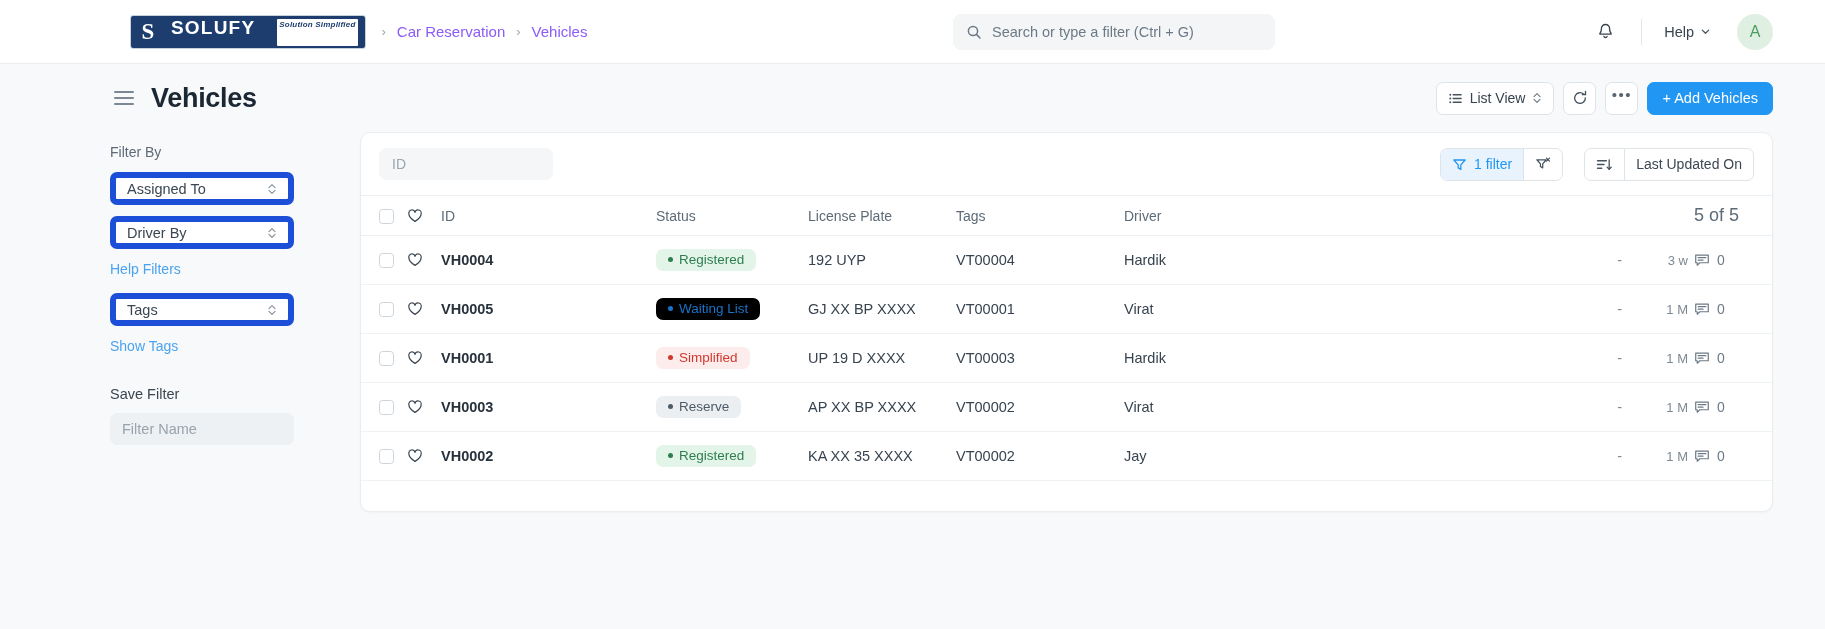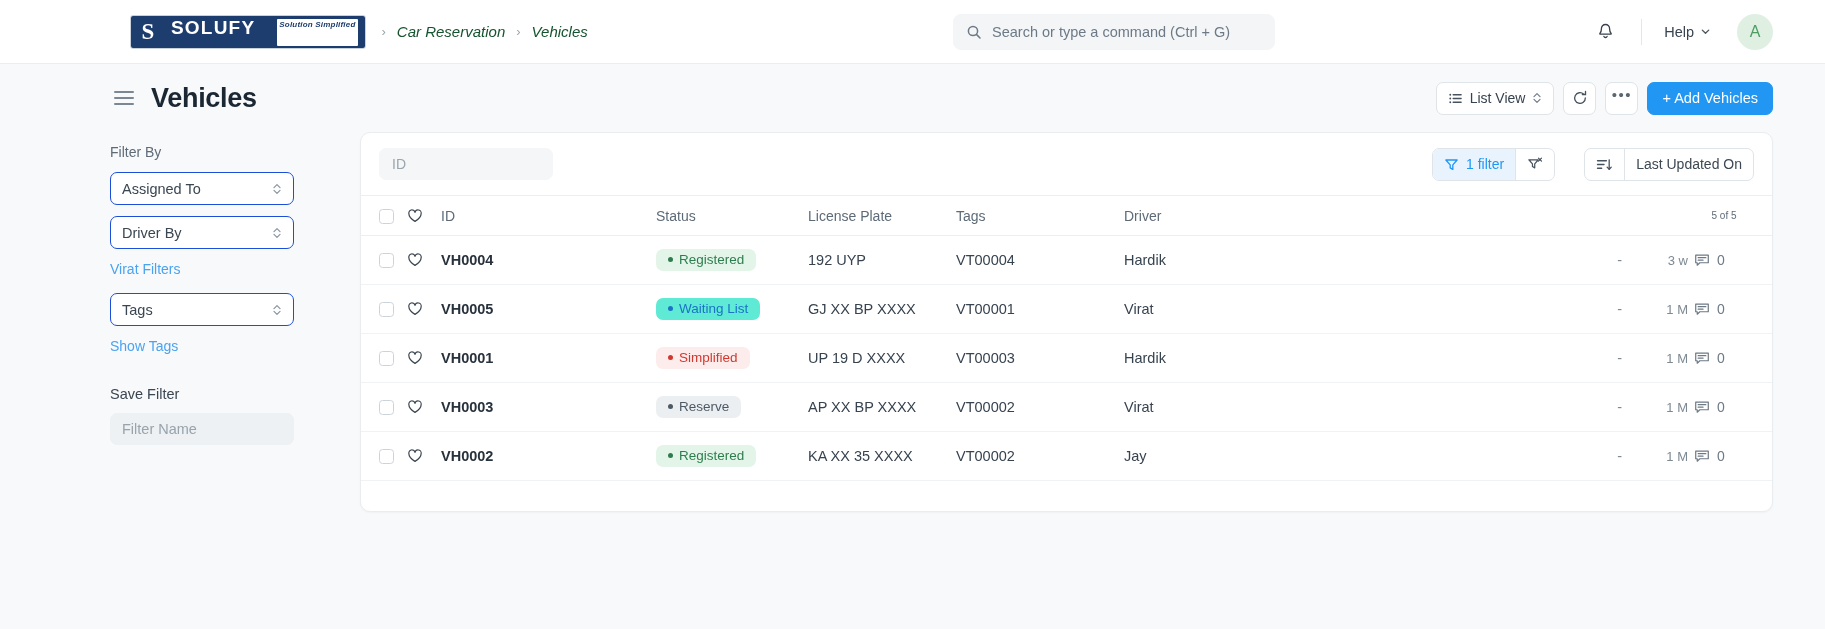--- a/index.html
+++ b/index.html
@@ -54,21 +54,21 @@
     letter-spacing: .2px; text-align: center;
     padding: 1px 2px; border-radius: 1px; margin-left: 22px;
   }
 
   .crumbs {
     display: flex; align-items: center;
     margin-left: 16px; gap: 11px;
     font-size: 15px; color: #4c5a67;
   }
   .crumb-sep { color: #9aa6b2; font-size: 13px; }
-  .crumb { color: #14532d; font-style: italic; }
+  .crumb { color: #8b5cf6; }
 
   .search-box {
     position: absolute;
     left: 953px; top: 14px;
     width: 322px; height: 36px;
     background: #f3f5f6;
     border: 1px solid #f3f5f6;
     border-radius: 8px;
     display: flex; align-items: center;
     padding: 0 12px; gap: 10px;
@@ -129,21 +129,21 @@
   .dots { letter-spacing: 1.5px; font-size: 15px; color: #5a6671; line-height: 0; padding-bottom: 6px;}
 
   
   .body-wrap { display: flex; padding: 0 52px 0 110px; gap: 0; }
   .sidebar { width: 230px; flex: 0 0 230px; padding-top: 12px; }
   .side-label {
     font-size: 14px; color: #5e6b77; margin-bottom: 12px;
   }
   .select {
     width: 184px; height: 33px;
-    background: #fff; border: 1px solid #1d4ed8; border-radius: 7px;
+    background: #fff; border: 6px solid #1d4ed8; border-radius: 7px;
     display: flex; align-items: center; padding: 0 11px;
     font-size: 14.5px; color: #3a4651; margin-bottom: 11px;
     position: relative; cursor: pointer;
   }
   .select .chev { margin-left: auto; color: #8d98a3; font-size: 10px; line-height: 1; display:flex; flex-direction:column; gap:1px;}
   .link { font-size: 14px; color: #4aa3f0; cursor: pointer; display: inline-block; margin-bottom: 16px; }
   .save-label { font-size: 14.5px; color: #3a4651; margin: 16px 0 11px; }
   .filter-name {
     width: 184px; height: 32px; background: #eef1f3; border: 1px solid #eef1f3;
     border-radius: 7px; padding: 0 11px; font-size: 14.5px; color: #98a3ad;
@@ -164,21 +164,21 @@
   .card-toolbar {
     height: 62px; display: flex; align-items: center;
     padding: 0 18px;
   }
   .id-input {
     width: 174px; height: 32px; background: #f4f6f7;
     border: 1px solid #f4f6f7; border-radius: 7px;
     display: flex; align-items: center; padding: 0 12px;
     font-size: 14px; color: #9aa5af; cursor: text;
   }
-  .tb-right { margin-left: auto; display: flex; align-items: center; gap: 29px; }
+  .tb-right { margin-left: auto; display: flex; align-items: center; gap: 21px; }
   .seg {
     display: flex; align-items: center;
     border: 1px solid #dfe4e8; border-radius: 7px; overflow: hidden; height: 33px;
   }
   .seg-item {
     display: flex; align-items: center; gap: 7px;
     padding: 0 11px; height: 100%; font-size: 14px; color: #3c4853; cursor: pointer;
   }
   .seg-item.active { background: #e8f3fe; color: #2196f3; }
   .seg-div { width: 1px; height: 100%; background: #dfe4e8; }
@@ -203,21 +203,21 @@
   .col-heart { width: 34px; }
   .col-id { width: 215px; }
   .col-status { width: 152px; }
   .col-plate { width: 148px; }
   .col-tags { width: 168px; }
   .col-driver { }
   .col-dash { width: 40px; text-align: right; }
   .col-age { width: 72px; text-align: right; padding-right: 6px !important; }
   .col-cmt { width: 78px; }
   .id-cell { font-weight: 700; font-size: 14.5px; color: #28323c; }
-  .count { color: #5d6b78; font-size: 10px; text-align: center; padding-right: 18px !important; }
+  .count { color: #5d6b78; font-size: 18px; text-align: left; padding-right: 18px !important; }
   .badge {
     display: inline-flex; align-items: center; gap: 6px;
     padding: 3px 12px 4px; border-radius: 7px; font-size: 13.5px;
   }
   .badge .dot { width: 5px; height: 5px; border-radius: 50%; background: currentColor; }
   .muted { color: #7d8993; }
   .age { color: #7d8993; font-size: 13px; }
   .cmt { display: flex; align-items: center; gap: 7px; color: #6d7a86; font-size: 14px; }
   svg { display: block; }
 </style>
@@ -241,21 +241,21 @@
     <span class="crumb">Vehicles</span>
   </div>
 
   <div class="search-box">
     <span>
       <svg width="16" height="16" viewBox="0 0 16 16" fill="none" stroke="#6c7a87" stroke-width="1.5">
         <circle cx="7" cy="7" r="4.6"></circle>
           <line x1="10.4" y1="10.4" x2="14" y2="14" stroke-linecap="round"></line>
       </svg>
     </span>
-    <span class="search-placeholder">Search or type a command (Ctrl + G)</span>
+    <span class="search-placeholder">Search or type a filter (Ctrl + G)</span>
   </div>
 
   <div class="nav-right">
     <div class="icon-btn">
       <span>
         <svg width="19" height="19" viewBox="0 0 20 20" fill="none" stroke="#37424e" stroke-width="1.4">
           <path d="M10 2.6c-2.6 0-4.3 1.9-4.3 4.4 0 3.2-1 4.3-1.6 5-.2.3 0 .7.4.7h11c.4 0 .6-.4.4-.7-.6-.7-1.6-1.8-1.6-5 0-2.5-1.7-4.4-4.3-4.4z"></path>
           <path d="M8.3 15.1a1.8 1.8 0 0 0 3.4 0" stroke-linecap="round"></path>
         </svg>
       </span>
@@ -341,21 +341,21 @@
     <div class="select">
       <span>Driver By</span>
       <span class="chev">
         <svg width="10" height="14" viewBox="0 0 10 14" fill="none" stroke="#8d98a3" stroke-width="1.3" stroke-linecap="round" stroke-linejoin="round">
           <polyline points="2,5.6 5,2.6 8,5.6"></polyline>
             <polyline points="2,8.4 5,11.4 8,8.4"></polyline>
         </svg>
       </span>
     </div>
 
-    <span class="link">Virat Filters</span>
+    <span class="link">Help Filters</span>
 
     <div class="select">
       <span>Tags</span>
       <span class="chev">
         <svg width="10" height="14" viewBox="0 0 10 14" fill="none" stroke="#8d98a3" stroke-width="1.3" stroke-linecap="round" stroke-linejoin="round">
           <polyline points="2,5.6 5,2.6 8,5.6"></polyline>
             <polyline points="2,8.4 5,11.4 8,8.4"></polyline>
         </svg>
       </span>
     </div>
@@ -466,21 +466,21 @@
                 <span>0</span>
               </span>
             </td>
           </tr>
           <tr>
             <td class="col-cb"><span class="cb"></span></td>
             <td class="col-heart"><span><svg width="16" height="16" viewBox="0 0 17 17" fill="none" stroke="#3c4853" stroke-width="1.3">
                   <path d="M8.5 14.2S2 10.4 2 6.2A3.2 3.2 0 0 1 8.5 4.6 3.2 3.2 0 0 1 15 6.2c0 4.2-6.5 8-6.5 8z" stroke-linejoin="round"></path>
                 </svg></span></td>
             <td class="col-id id-cell">VH0005</td>
-            <td class="col-status"><span class="badge" style="background: #5eead4; color: rgb(26, 115, 199);">
+            <td class="col-status"><span class="badge" style="background: #000000; color: rgb(26, 115, 199);">
                 <span class="dot"></span>
                 <span>Waiting List</span>
               </span></td>
             <td class="col-plate">GJ XX BP XXXX</td>
             <td class="col-tags">VT00001</td>
             <td class="col-driver">Virat</td>
             <td class="col-dash muted">-</td>
             <td class="col-age age">1 M</td>
             <td class="col-cmt">
               <span class="cmt">

